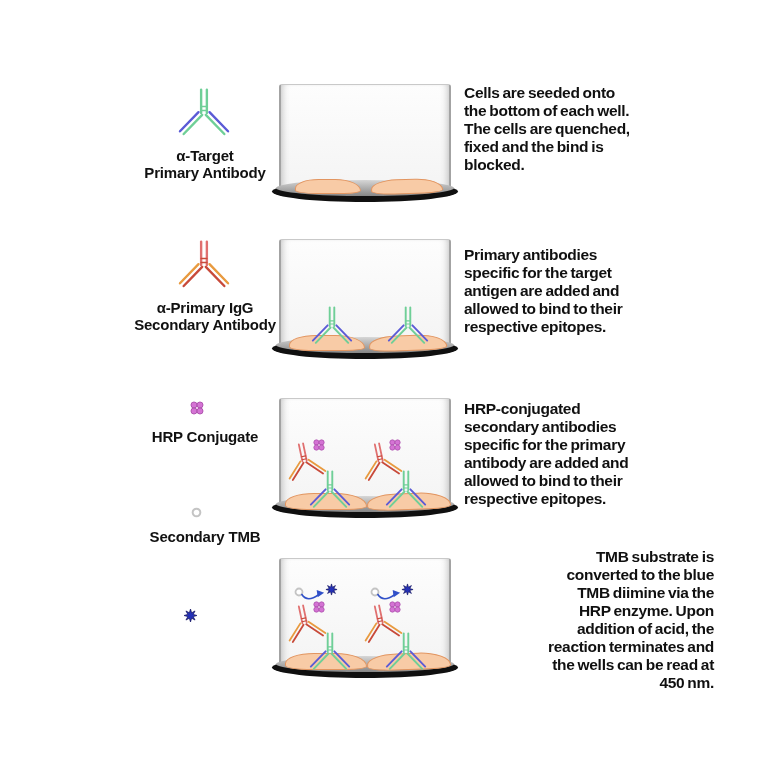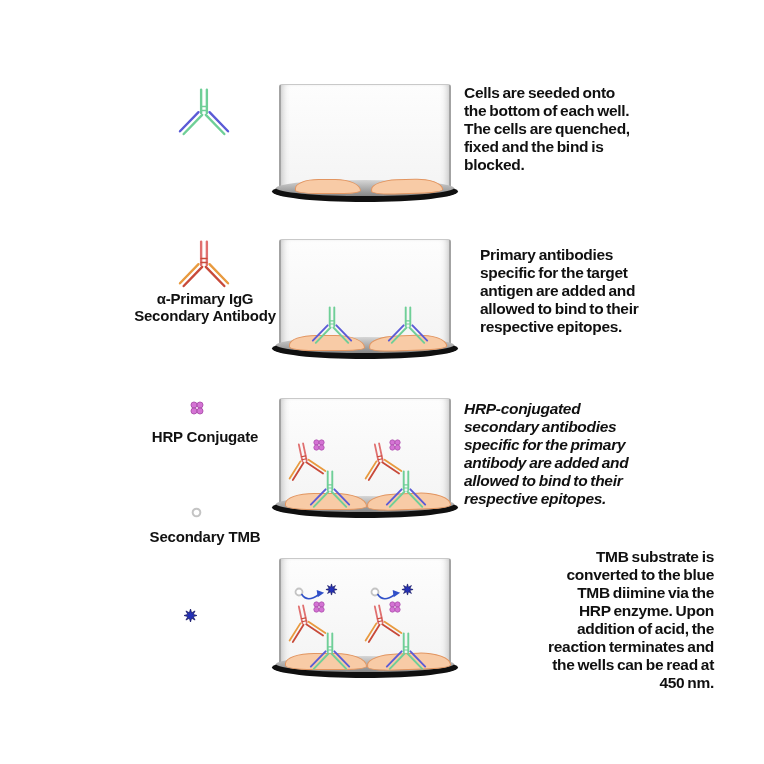--- a/index.html
+++ b/index.html
@@ -64,58 +64,60 @@
         <polygon points="18,2 26,5 19,10" fill="#3050c8"></polygon>
       </symbol>
     </defs>
   </svg>
 
   <div class="abs" style="left:174px;top:88px;">
     <svg width="60" height="55" viewBox="0 0 44 46" style="--h:#6fcf97;--l:#5b5bd6;">
         <use href="#sym-antibody"></use>
       </svg>
   </div>
+  <div class="abs legend-label" style="left:100px;top:147px;">α-Target
+Primary Antibody</div>
 
   <div class="well" style="left:275px;top:84px;height:118px;">
     <div class="well-body"></div>
     <div class="dish-back"></div>
     <div class="dish-top"></div>
     <div class="cell" style="left:20px;top:95px;width:64px;height:13px;"></div>
     <div class="cell" style="left:96px;top:95px;width:70px;height:13px;transform:rotate(-2deg);"></div>
   </div>
 
   <div class="abs desc" style="left:464px;top:84px;">Cells are seeded onto
 the bottom of each well.
 The cells are quenched,
 fixed and the bind is
 blocked.</div>
 
   <div class="abs" style="left:174px;top:240px;">
     <svg width="60" height="55" viewBox="0 0 44 46" style="--h:#c84a3a;--l:#e89a3f;--stem:#e07070;">
         <use href="#sym-antibody"></use>
       </svg>
   </div>
-  <div class="abs legend-label" style="left:100px;top:290px;">α-Primary IgG
+  <div class="abs legend-label" style="left:100px;top:299px;">α-Primary IgG
 Secondary Antibody</div>
 
   <div class="well" style="left:275px;top:239px;">
     <div class="well-body"></div>
     <div class="dish-back"></div>
     <div class="dish-top"></div>
     <div class="cell" style="left:14px;top:96px;width:74px;height:14px;"></div>
     <div class="cell" style="left:94px;top:96px;width:76px;height:14px;transform:rotate(-2deg);"></div>
     <svg class="abs" width="42" height="44" viewBox="0 0 44 46" style="left:36px;top:67px;--h:#6fcf97;--l:#5b5bd6;">
         <use href="#sym-antibody"></use>
       </svg>
     <svg class="abs" width="42" height="44" viewBox="0 0 44 46" style="left:112px;top:67px;--h:#6fcf97;--l:#5b5bd6;">
         <use href="#sym-antibody"></use>
       </svg>
   </div>
 
-  <div class="abs desc" style="left:464px;top:246px;margin-left:16px;">Primary antibodies
+  <div class="abs desc" style="left:464px;top:246px;">Primary antibodies
 specific for the target
 antigen are added and
 allowed to bind to their
 respective epitopes.</div>
 
   <svg class="abs" width="14" height="14" viewBox="0 0 13 13" style="left:190px;top:401px;">
       <use href="#sym-hrp"></use>
     </svg>
   <div class="abs legend-label" style="left:100px;top:428px;">HRP Conjugate</div>
 
@@ -148,21 +150,21 @@
         </svg>
       <svg class="abs" width="12" height="12" viewBox="0 0 13 13" style="left:30px;top:-1px;">
           <use href="#sym-hrp"></use>
         </svg>
       <svg class="abs" width="42" height="44" viewBox="0 0 44 46" style="left:26px;top:30px;--h:#6fcf97;--l:#5b5bd6;">
           <use href="#sym-antibody"></use>
         </svg>
     </div>
   </div>
 
-  <div class="abs desc" style="left:464px;top:400px;font-style:italic;">HRP-conjugated
+  <div class="abs desc" style="left:464px;top:400px;">HRP-conjugated
 secondary antibodies
 specific for the primary
 antibody are added and
 allowed to bind to their
 respective epitopes.</div>
 
   <svg class="abs" width="15" height="15" viewBox="0 0 14 14" style="left:183px;top:608px;">
       <use href="#sym-star"></use>
     </svg>
 

